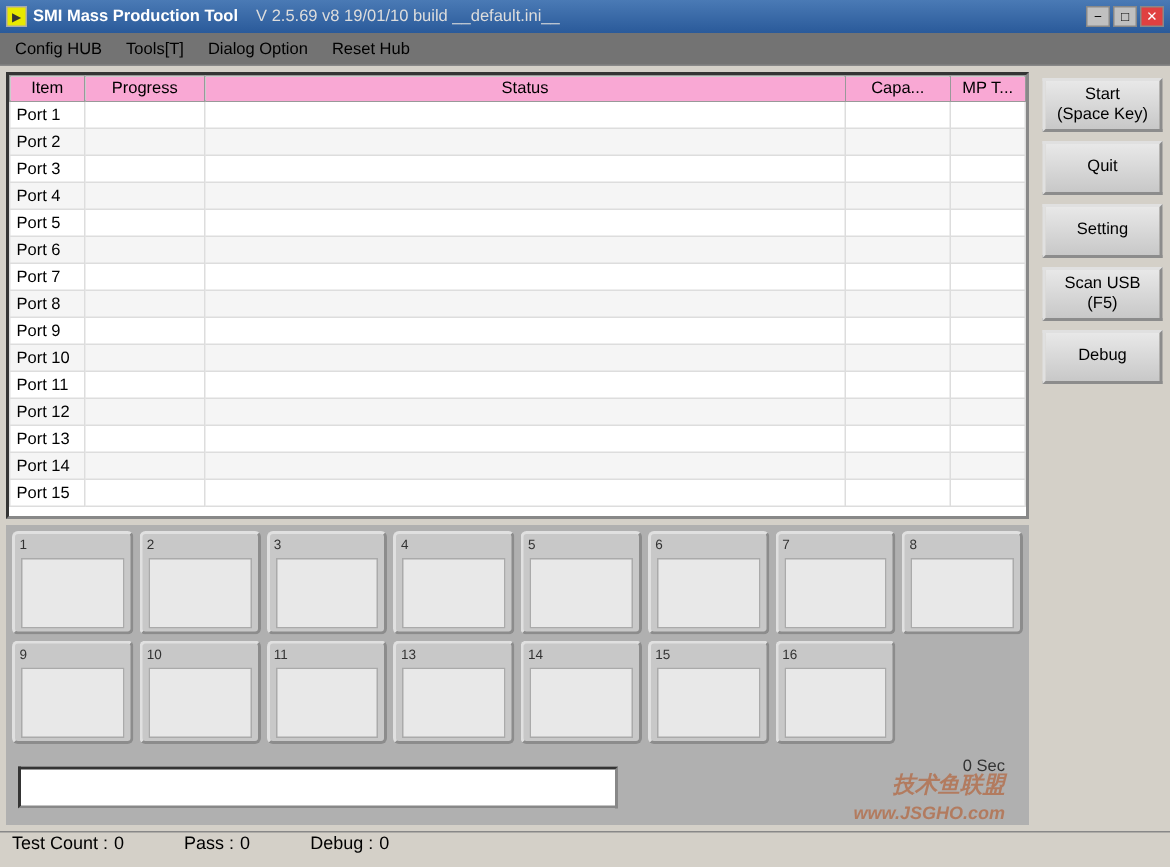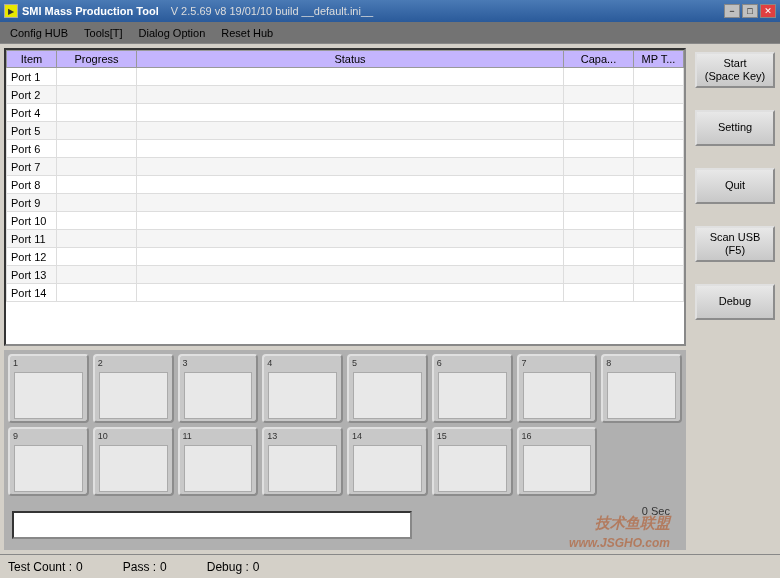--- a/index.html
+++ b/index.html
@@ -108,21 +108,21 @@
       width: 100%;
       height: 100%;
       overflow: auto;
     }
     table {
       border-collapse: collapse;
       width: 100%;
       min-width: 500px;
     }
     thead tr th {
-      background: #c4b5fd;
+      background: #f9a8d4;
       border: 1px solid #999;
       padding: 2px 4px;
       text-align: center;
       font-size: 11px;
       font-weight: normal;
       position: sticky;
       top: 0;
     }
     tbody tr td {
       border: 1px solid #ddd;
@@ -209,21 +209,21 @@
       color: rgba(200, 100, 50, 0.6);
       font-style: italic;
     }
 
     
     #right-sidebar {
       width: 90px;
       display: flex;
       flex-direction: column;
       padding: 4px;
-      gap: 22px;
+      gap: 6px;
       background: #d4d0c8;
       align-items: center;
       justify-content: flex-start;
       padding-top: 8px;
     }
     .sidebar-btn {
       width: 80px;
       height: 36px;
       background: linear-gradient(to bottom, #e8e8e8, #c8c8c8);
       border: 2px outset #e0e0e0;
@@ -235,21 +235,21 @@
       text-align: center;
       line-height: 1.2;
     }
 
     
     #status-bar {
       height: 24px;
       background: #d4d0c8;
       border-top: 1px solid #888;
       display: flex;
-      align-items: center;
+      align-items: flex-start;
       padding: 0 8px;
       gap: 40px;
       font-size: 12px;
     }
     .status-item {
       display: flex;
       gap: 4px;
     }
 
     
@@ -307,20 +307,27 @@
       <td class="col-mpt"></td>
     </tr>
               <tr>
       <td class="col-item">Port 2</td>
       <td class="col-progress"></td>
       <td class="col-status"></td>
       <td class="col-capa"></td>
       <td class="col-mpt"></td>
     </tr>
               <tr>
+      <td class="col-item">Port 3</td>
+      <td class="col-progress"></td>
+      <td class="col-status"></td>
+      <td class="col-capa"></td>
+      <td class="col-mpt"></td>
+    </tr>
+              <tr>
       <td class="col-item">Port 4</td>
       <td class="col-progress"></td>
       <td class="col-status"></td>
       <td class="col-capa"></td>
       <td class="col-mpt"></td>
     </tr>
               <tr>
       <td class="col-item">Port 5</td>
       <td class="col-progress"></td>
       <td class="col-status"></td>
@@ -378,20 +385,27 @@
     </tr>
               <tr>
       <td class="col-item">Port 13</td>
       <td class="col-progress"></td>
       <td class="col-status"></td>
       <td class="col-capa"></td>
       <td class="col-mpt"></td>
     </tr>
               <tr>
       <td class="col-item">Port 14</td>
+      <td class="col-progress"></td>
+      <td class="col-status"></td>
+      <td class="col-capa"></td>
+      <td class="col-mpt"></td>
+    </tr>
+              <tr>
+      <td class="col-item">Port 15</td>
       <td class="col-progress"></td>
       <td class="col-status"></td>
       <td class="col-capa"></td>
       <td class="col-mpt"></td>
     </tr>
             </tbody>
         </table>
       </div>
     </div>
 
@@ -464,22 +478,22 @@
         <div id="time-label" style="position:absolute;top:2px;right:8px;font-size:11px;">0 Sec</div>
         <div id="watermark-text" style="margin-top:13px;font-size:15px;font-weight:bold;color:rgba(180,80,30,0.55);font-style:italic;text-align:right;">
           技术鱼联盟<br><span style="font-size:12px;">www.JSGHO.com</span>
         </div>
       </div>
     </div>
   </div>
 
   <div id="right-sidebar">
     <button class="sidebar-btn">Start<br>(Space Key)</button>
+    <button class="sidebar-btn">Quit</button>
     <button class="sidebar-btn">Setting</button>
-    <button class="sidebar-btn">Quit</button>
     <button class="sidebar-btn">Scan USB<br>(F5)</button>
     <button class="sidebar-btn">Debug</button>
   </div>
 </div>
 
 <div id="status-bar">
   <div class="status-item">
     <span>Test Count :</span>
     <span>0</span>
   </div>

